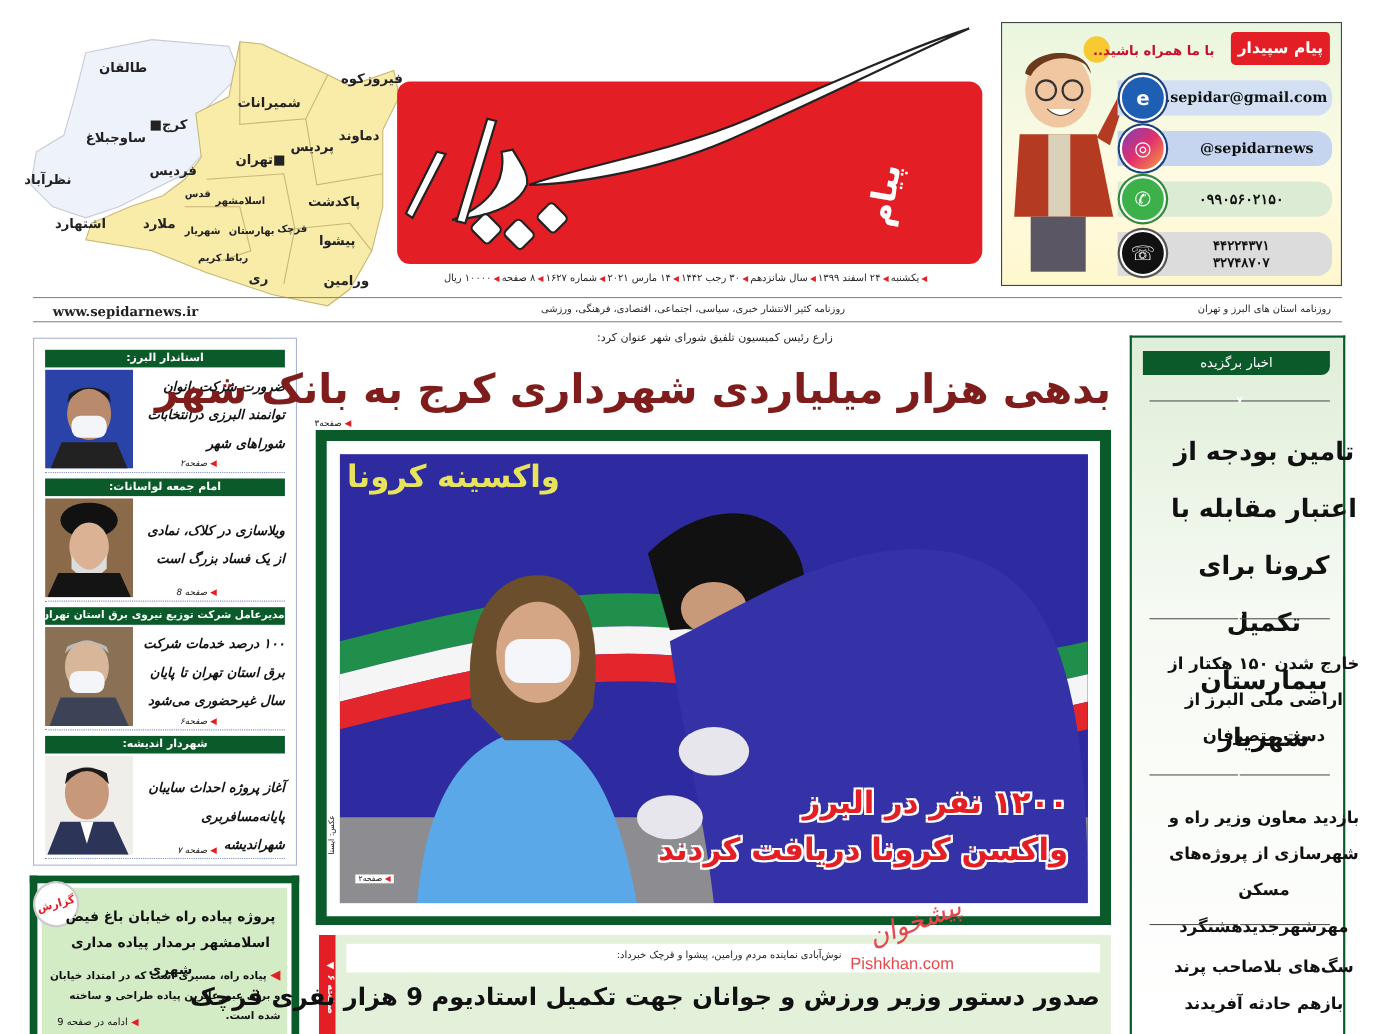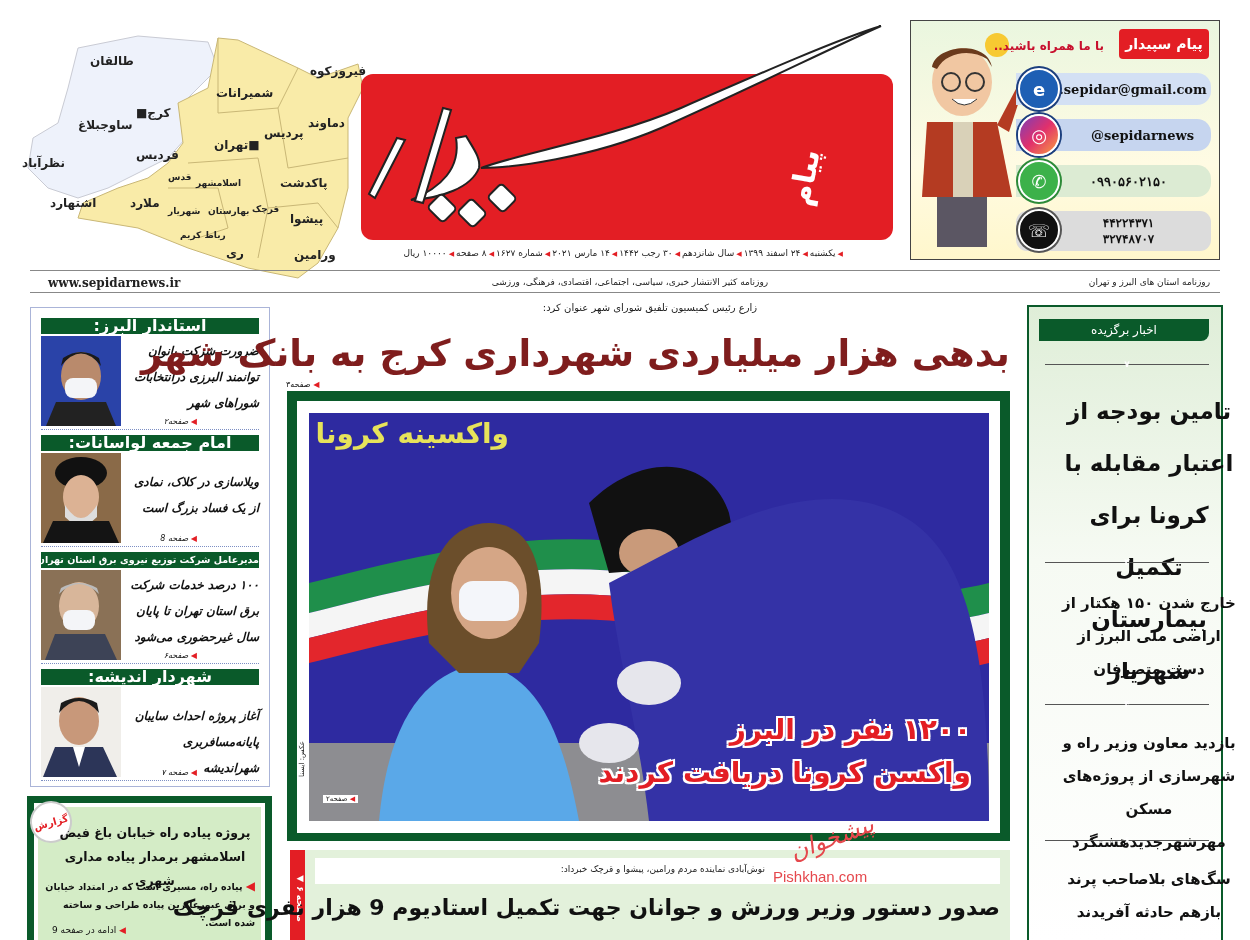--- a/index.html
+++ b/index.html
@@ -28,21 +28,21 @@
   .character { position: absolute; left: 6px; top: 6px; width: 110px; height: 232px; }
 
   .rule { left: 30px; width: 1190px; height: 1px; background: #888; }
   .url { left: 48px; top: 276px; font-family: "DejaVu Serif", serif; font-size: 12px; font-weight: bold; color: #222; }
   .tagline { left: 470px; top: 277px; width: 320px; font-size: 9px; direction: rtl; text-align: center; color: #222; }
   .region { left: 1000px; top: 277px; width: 210px; font-size: 9px; direction: rtl; text-align: right; color: #222; }
 
   
   .leftbox { left: 30px; top: 307px; width: 240px; height: 480px; border: 1px solid #aab4d8; }
   .lsec { position: absolute; left: 10px; width: 218px; }
-  .lsec-head { height: 16px; background: #0a5a2a; color: #fff; font-size: 16px; font-weight: bold; direction: rtl; text-align: center; line-height: 16px; white-space: nowrap; overflow: hidden; }
+  .lsec-head { height: 16px; background: #0a5a2a; color: #fff; font-size: 10px; font-weight: bold; direction: rtl; text-align: center; line-height: 16px; white-space: nowrap; overflow: hidden; }
   .lsec-body { position: relative; height: 96px; border-bottom: 1px dotted #7d8fc4; font-style: italic; }
   .lsec-photo { position: absolute; left: 0; top: 2px; width: 80px; height: 90px; }
   .lsec-text { position: absolute; right: 0; top: 4px; width: 136px; direction: rtl; text-align: right; font-size: 12px; font-weight: bold; line-height: 26px; color: #111; }
   .lsec-page { position: absolute; right: 62px; bottom: 3px; font-size: 8px; direction: rtl; color: #111; }
   .lsec-page .tri { color: #e31e24; }
 
   .report { left: 27px; top: 796px; width: 245px; height: 144px; border: 7px solid #0a5a2a; border-bottom: none; background: #fff; }
   .report-inner { position: absolute; left: 4px; top: 4px; right: 4px; bottom: 0; background: #d4ecc6; }
   .report-badge { position: absolute; left: -8px; top: -6px; width: 42px; height: 42px; border-radius: 50%; background: #fff; border: 2px solid #ccc; color: #e31e24; font-weight: bold; font-size: 10px; display: flex; align-items: center; justify-content: center; transform: rotate(-15deg); }
   .report-title { position: absolute; right: 6px; top: 14px; width: 200px; direction: rtl; text-align: center; font-size: 12.5px; font-weight: bold; line-height: 24px; }
@@ -164,21 +164,21 @@
   <div class="ad-row" style="top:98px;background:#c6d5ef;padding-left:28px;">
     <span style="margin-left:30px;">@sepidarnews</span>
   </div>
   <div class="ad-ico" style="top:93px;background:linear-gradient(135deg,#7b3fb8,#e1306c,#f9a03f);">◎</div>
 
   <div class="ad-row" style="top:144px;background:#dcebd3;">
     <span style="margin-left:30px;letter-spacing:3px;">۰۹۹۰۵۶۰۲۱۵۰</span>
   </div>
   <div class="ad-ico" style="top:139px;background:#3cb14a;box-shadow:0 0 0 2px #2d8a38;">✆</div>
 
-  <div class="ad-row" style="top:190px;height:40px;background:#dcdcdc;flex-direction:column;line-height:16px;border-radius:11px;">
+  <div class="ad-row" style="top:190px;height:40px;background:#dcdcdc;flex-direction:column;line-height:16px;">
     <span style="margin-left:30px;letter-spacing:3px;font-size:12px;">۴۴۲۲۴۳۷۱</span>
     <span style="margin-left:30px;letter-spacing:3px;font-size:12px;text-align:center;">۳۲۷۴۸۷۰۷</span>
   </div>
   <div class="ad-ico" style="top:188px;background:#111;box-shadow:0 0 0 2px #555;">☏</div>
 </div>
 
 <div class="abs rule" style="top:270px;"></div>
 <div class="abs rule" style="top:292px;"></div>
 <div class="abs url">www.sepidarnews.ir</div>
 <div class="abs tagline">روزنامه کثیر الانتشار خبری، سیاسی، اجتماعی، اقتصادی، فرهنگی، ورزشی</div>

